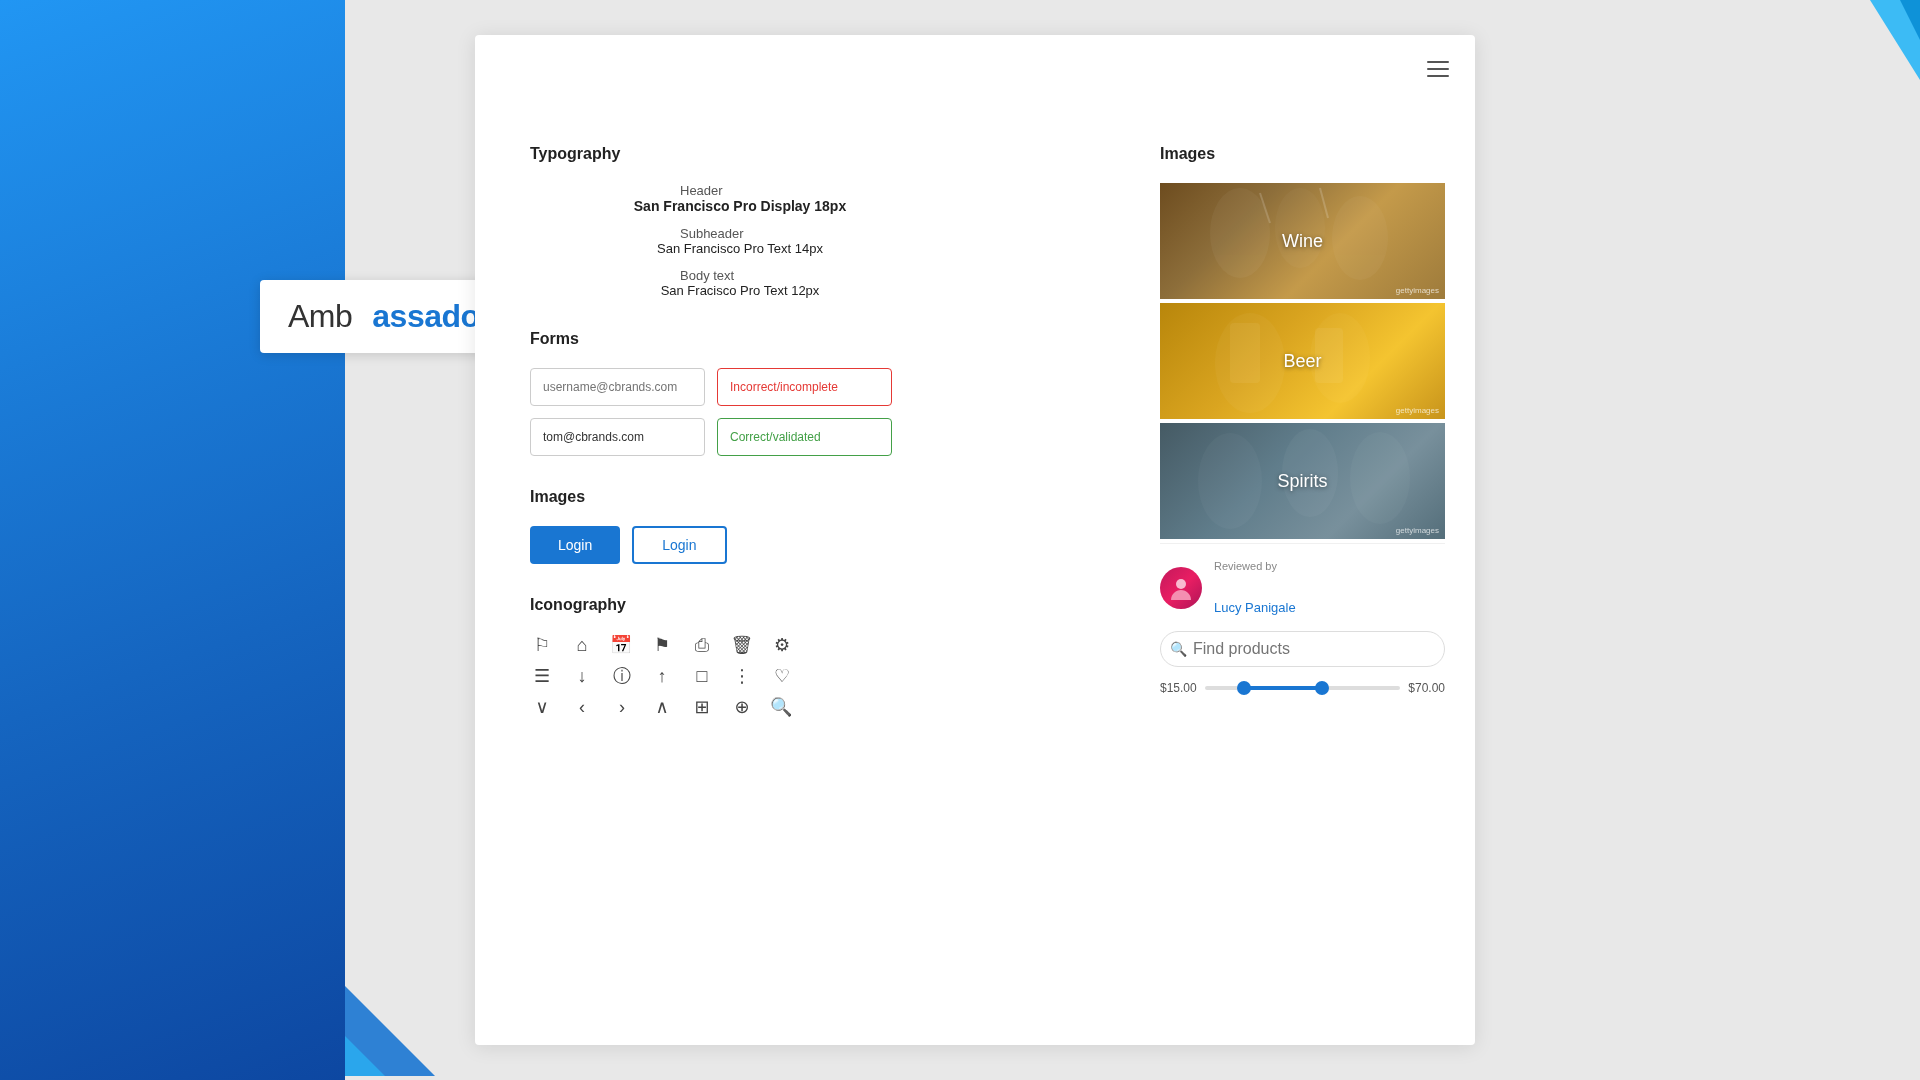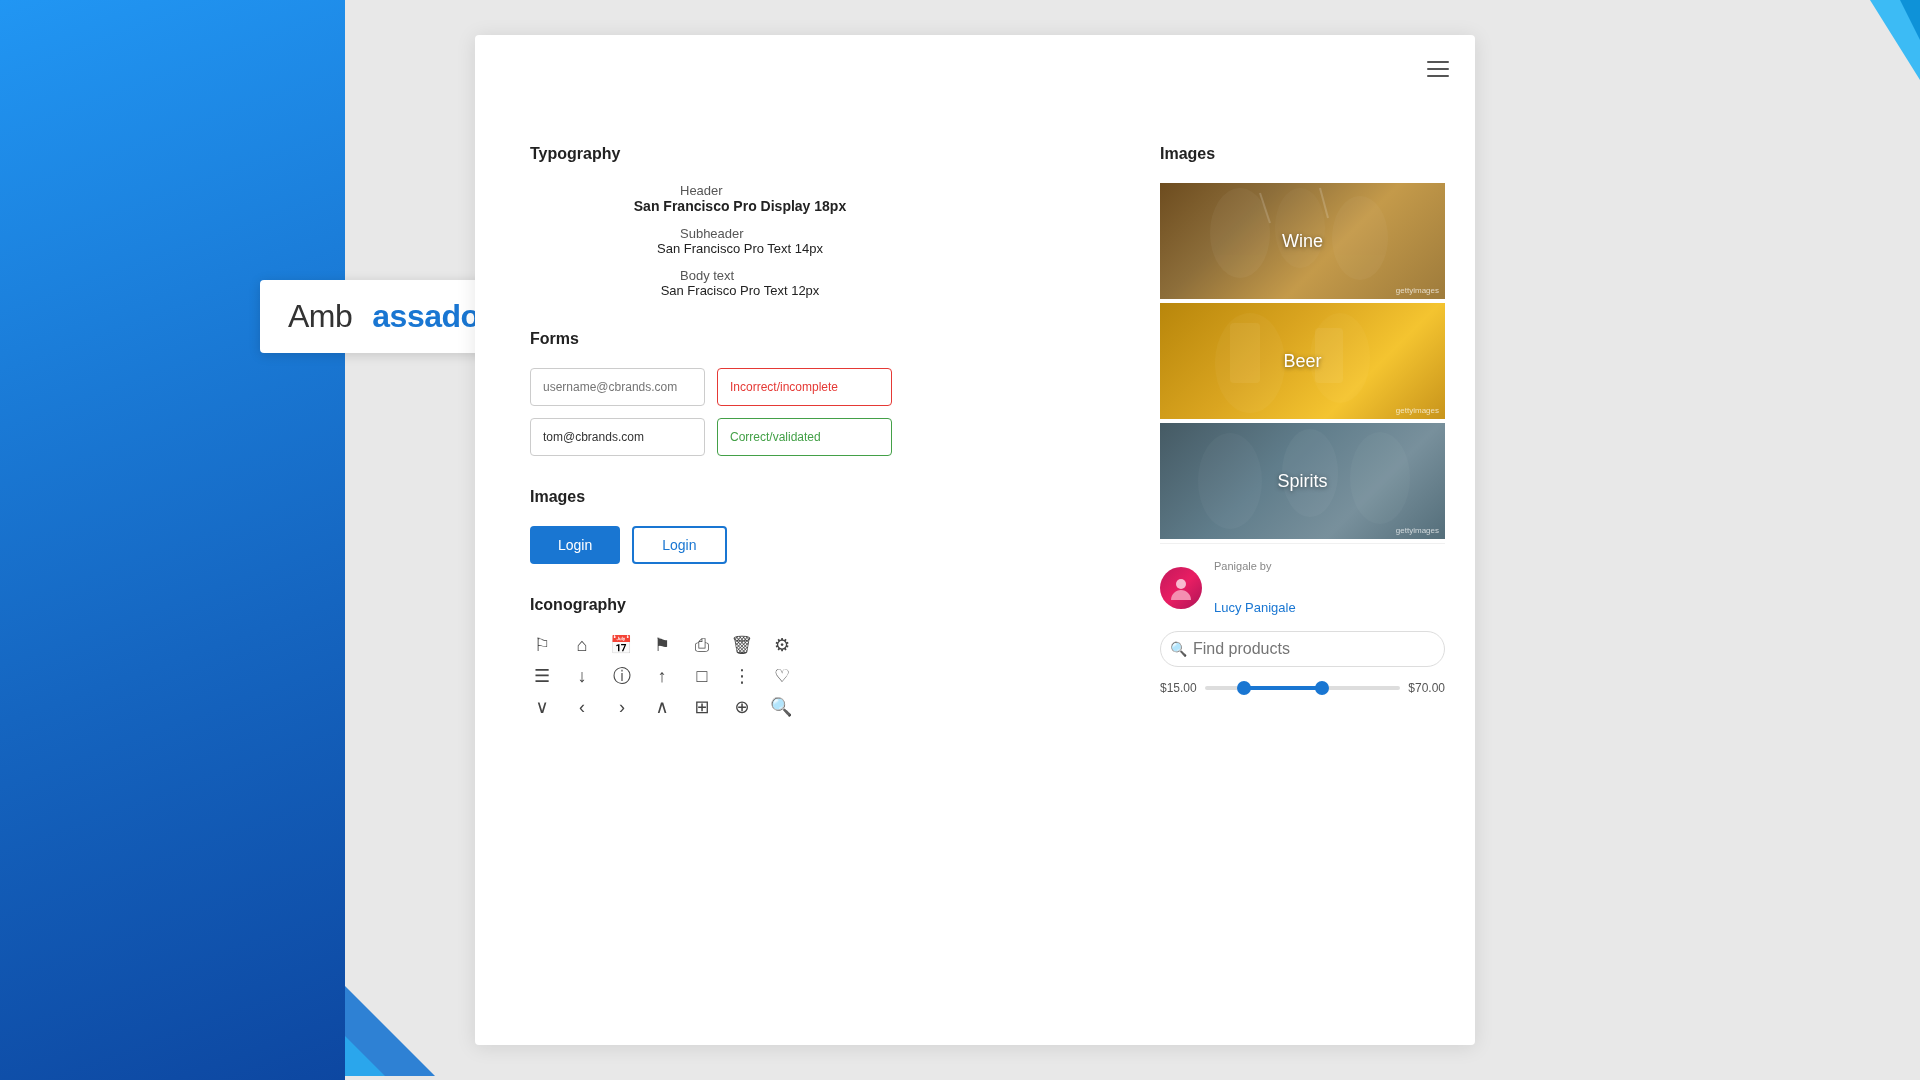--- a/index.html
+++ b/index.html
@@ -522,21 +522,21 @@
     </div>
 
     <div class="reviewer-section">
       <div class="reviewer-avatar">
         <svg viewBox="0 0 28 28" fill="none" xmlns="http://www.w3.org/2000/svg">
           <circle cx="14" cy="10" r="5" fill="#f8bbd0"></circle>
           <path d="M4 26c0-5.523 4.477-10 10-10s10 4.477 10 10" fill="#f48fb1"></path>
         </svg>
       </div>
       <div class="reviewer-info">
-        <div class="reviewer-by">Panigale by</div>
+        <div class="reviewer-by">Reviewed by</div>
         <div class="reviewer-name">Lucy Panigale</div>
       </div>
     </div>
 
     <div class="search-wrapper">
       <span class="search-icon-inner">🔍</span>
       <input class="search-input-field" type="text" placeholder="Find products" style="">
     </div>
 
     <div class="price-range">

